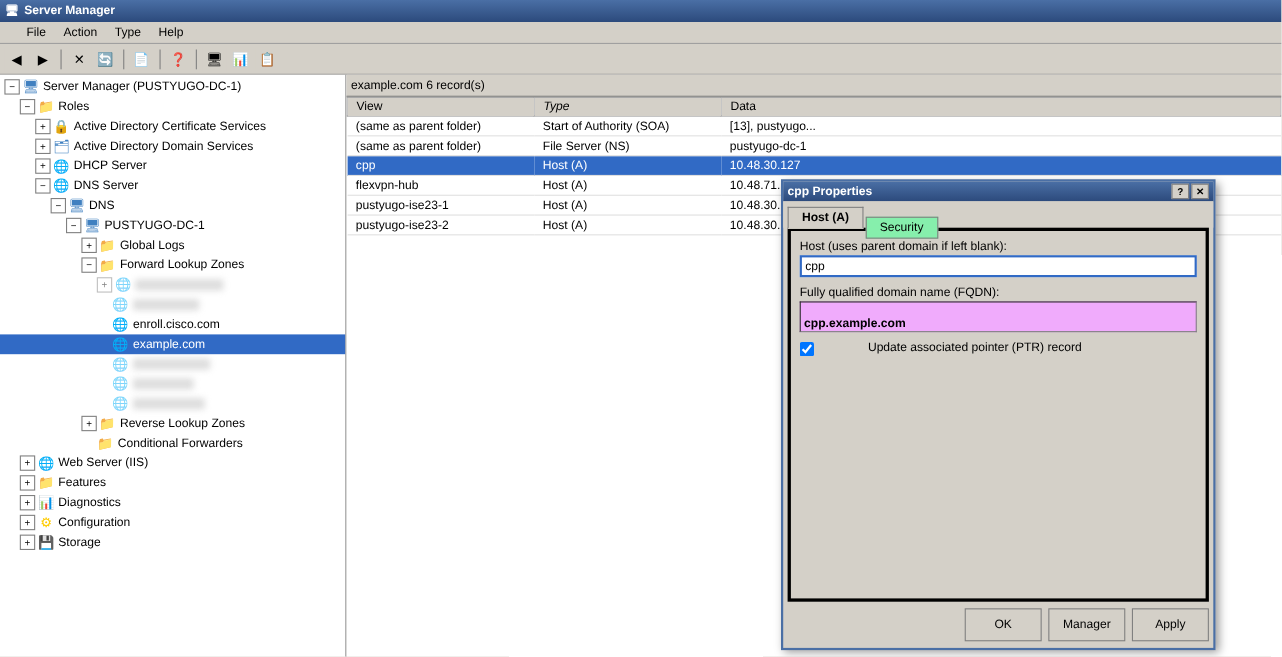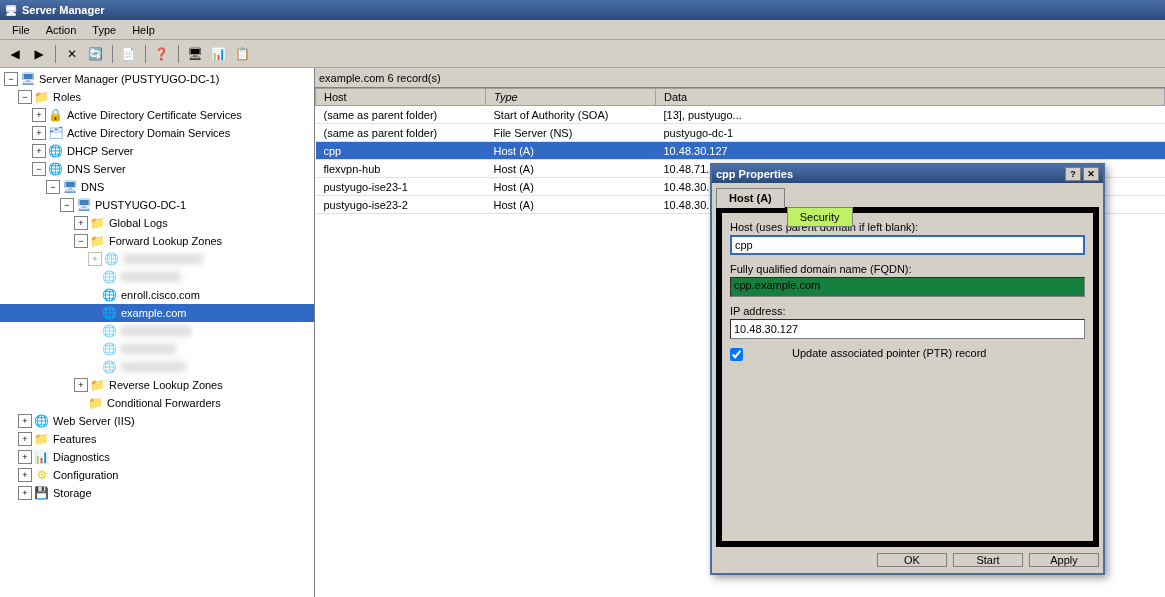--- a/index.html
+++ b/index.html
@@ -32,21 +32,21 @@
       justify-content: center;
       font-size: 10px;
     }
 
     
     .menu-bar {
       background: #d4d0c8;
       height: 20px;
       display: flex;
       align-items: center;
-      padding: 0 4px;
+      padding: 0 16px;
       border-bottom: 1px solid #a0a0a0;
     }
     .menu-item {
       padding: 2px 8px;
       cursor: pointer;
       font-size: 11px;
     }
 
     
     .toolbar {
@@ -253,27 +253,27 @@
       position: relative;
       top: 1px;
     }
     .tab.active {
       background: #d4d0c8;
       border-bottom: 1px solid #d4d0c8;
       z-index: 1;
       font-weight: bold;
     }
     .tab:not(.active) {
-      background: #bef264;
-      top: 20px;
+      background: #86efac;
+      top: 10px;
     }
 
     
     .dialog-content {
-      border: 6px solid #000000;
+      border: 3px solid #000000;
       margin: 0 4px;
       padding: 8px;
       background: #d4d0c8;
       min-height: 340px;
     }
 
     .form-group {
       margin-bottom: 8px;
     }
     .form-label {
@@ -291,23 +291,24 @@
       padding: 1px 3px;
       outline: none;
     }
     .form-input.highlighted {
       border: 2px solid #316ac5;
     }
     .form-input-readonly {
       width: 100%;
       height: 20px;
       border: 1px inset #808080;
-      background: #15803d;
-      font-size: 11px;
-      padding: 1px 3px;
+      background: #f0abfc;
+      font-size: 11px;
+      padding: 13px 3px;
+      font-weight: bold;
     }
 
     .checkbox-row {
       display: flex;
       align-items: center;
       margin-top: 6px;
       gap: 44px;
     }
     .checkbox-row input[type="checkbox"] {
       margin-right: 5px;
@@ -315,21 +316,21 @@
 
     
     .dialog-buttons {
       display: flex;
       justify-content: flex-end;
       padding: 6px 4px;
       gap: 6px;
     }
     .dialog-button {
       min-width: 70px;
-      height: 14px;
+      height: 30px;
       background: #d4d0c8;
       border: 1px solid #808080;
       font-size: 11px;
       cursor: pointer;
       padding: 0 8px;
     }
     .dialog-button:disabled {
       color: #808080;
       cursor: default;
     }
@@ -536,21 +537,21 @@
     <div class="content-header">
       <span>example.com</span>
       &nbsp;
       <span>6 record(s)</span>
     </div>
 
     <div class="table-scroll">
       <table class="dns-table">
         <thead>
           <tr>
-            <th style="width:170px;">Host</th>
+            <th style="width:170px;">View</th>
             <th style="width:170px;font-style:italic;">Type</th>
             <th>Data</th>
           </tr>
         </thead>
         <tbody id="dns-table-body">
         <tr>
               <td>(same as parent folder)</td>
               <td>Start of Authority (SOA)</td>
               <td>[13], pustyugo...</td>
             </tr>
@@ -604,35 +605,31 @@
           <div class="form-group">
             <label class="form-label">Host (uses parent domain if left blank):</label>
             <input class="form-input highlighted" type="text" value="cpp" style="">
           </div>
 
           <div class="form-group">
             <label class="form-label">Fully qualified domain name (FQDN):</label>
             <div class="form-input-readonly">cpp.example.com</div>
           </div>
 
-          <div class="form-group">
-            <label class="form-label">IP address:</label>
-            <input class="form-input" type="text" value="10.48.30.127" style="">
-          </div>
 
           <div class="checkbox-row">
             <input type="checkbox" id="ptr-checkbox" checked="" style="">
             <label for="ptr-checkbox" class="form-label">Update associated pointer (PTR) record</label>
           </div>
 
         </div>
 
         <div class="dialog-buttons">
           <button class="dialog-button">OK</button>
-          <button class="dialog-button">Start</button>
+          <button class="dialog-button">Manager</button>
           <button class="dialog-button">Apply</button>
         </div>
 
       </div>
     </div>
 
   </div>
 </div>
 
 </body></html>

